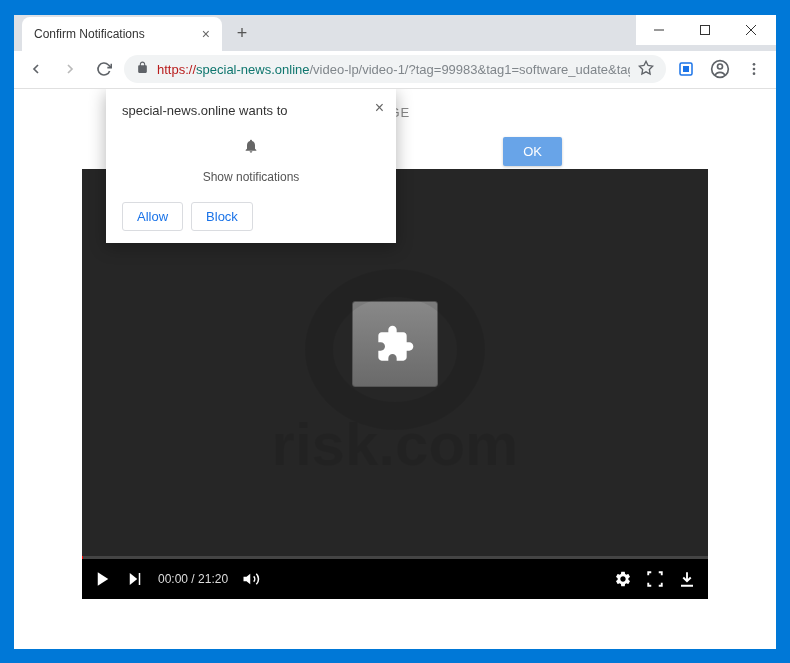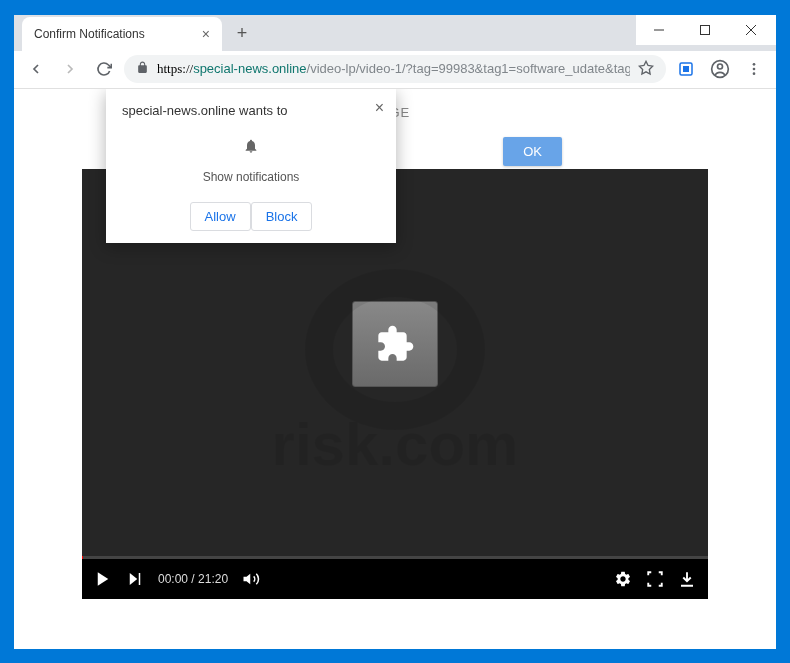--- a/index.html
+++ b/index.html
@@ -14,21 +14,21 @@
     .tab { background: #fff; height: 34px; width: 200px; border-radius: 8px 8px 0 0; display: flex; align-items: center; padding: 0 12px; font-size: 12px; color: #333; position: relative; }
     .tab-close { margin-left: auto; color: #666; cursor: pointer; font-size: 14px; }
     .new-tab { width: 28px; height: 28px; display: flex; align-items: center; justify-content: center; color: #555; cursor: pointer; font-size: 18px; margin-left: 6px; margin-bottom: 3px; border-radius: 50%; }
     
     .toolbar { height: 38px; background: #fff; display: flex; align-items: center; padding: 0 8px; gap: 6px; border-bottom: 1px solid #e0e0e0; }
     .nav-btn { width: 28px; height: 28px; display: flex; align-items: center; justify-content: center; color: #5f6368; cursor: pointer; border-radius: 50%; }
     .nav-btn.disabled { color: #bababa; }
     .address-bar { flex: 1; height: 28px; background: #f1f3f4; border-radius: 14px; display: flex; align-items: center; padding: 0 12px; font-size: 13px; color: #333; gap: 8px; overflow: hidden; }
     .lock-icon { color: #5f6368; }
     .url-text { white-space: nowrap; overflow: hidden; }
-    .url-scheme { color: #000000; font-family: Liberation Serif, serif; }
+    .url-scheme { color: #b91c1c; }
     .url-domain { color: #0f766e; }
     .url-path { color: #80868b; }
     .star-icon { margin-left: auto; color: #5f6368; }
     .ext-btn { width: 28px; height: 28px; display: flex; align-items: center; justify-content: center; color: #1a73e8; cursor: pointer; }
     .avatar-btn { width: 28px; height: 28px; display: flex; align-items: center; justify-content: center; color: #5f6368; cursor: pointer; }
     .menu-btn { width: 28px; height: 28px; display: flex; align-items: center; justify-content: center; color: #5f6368; cursor: pointer; }
     
     .content { position: relative; height: calc(100% - 104px); background: #fff; overflow: hidden; }
     
     .page-header { text-align: center; padding: 16px 0 8px; color: #888; font-size: 13px; letter-spacing: 1px; }
@@ -51,21 +51,21 @@
     .watermark { position: absolute; top: 100px; left: 100px; right: 100px; bottom: 80px; pointer-events: none; opacity: 0.08; display: flex; flex-direction: column; align-items: center; justify-content: center; }
     .watermark-circle { width: 180px; height: 180px; border: 28px solid #000; border-radius: 50%; position: relative; }
     .watermark-text { font-size: 60px; font-weight: bold; color: #000; margin-top: -20px; }
     
     .notif-popup { position: absolute; top: 0; left: 92px; width: 290px; background: #fff; box-shadow: 0 4px 16px rgba(0,0,0,0.3); padding: 14px 16px 12px; z-index: 100; }
     .notif-title { font-size: 13px; color: #333; margin-bottom: 20px; }
     .notif-close { position: absolute; top: 10px; right: 12px; cursor: pointer; color: #666; font-size: 16px; }
     .notif-row { display: flex; align-items: center; gap: 12px; margin-bottom: 18px; flex-direction: column; }
     .bell-icon { color: #666; }
     .notif-text { font-size: 12px; color: #555; }
-    .notif-buttons { display: flex; justify-content: center; gap: 0; }
+    .notif-buttons { display: flex; justify-content: flex-start; gap: 8px; }
     .notif-btn { padding: 6px 14px; font-size: 13px; background: #fff; border: 1px solid #dadce0; border-radius: 3px; color: #1a73e8; cursor: pointer; }
   </style>
 </head>
 <body>
 
 <div class="window">
 
   <div class="tab-bar">
     <div class="tab">
       <span>Confirm Notifications</span>

